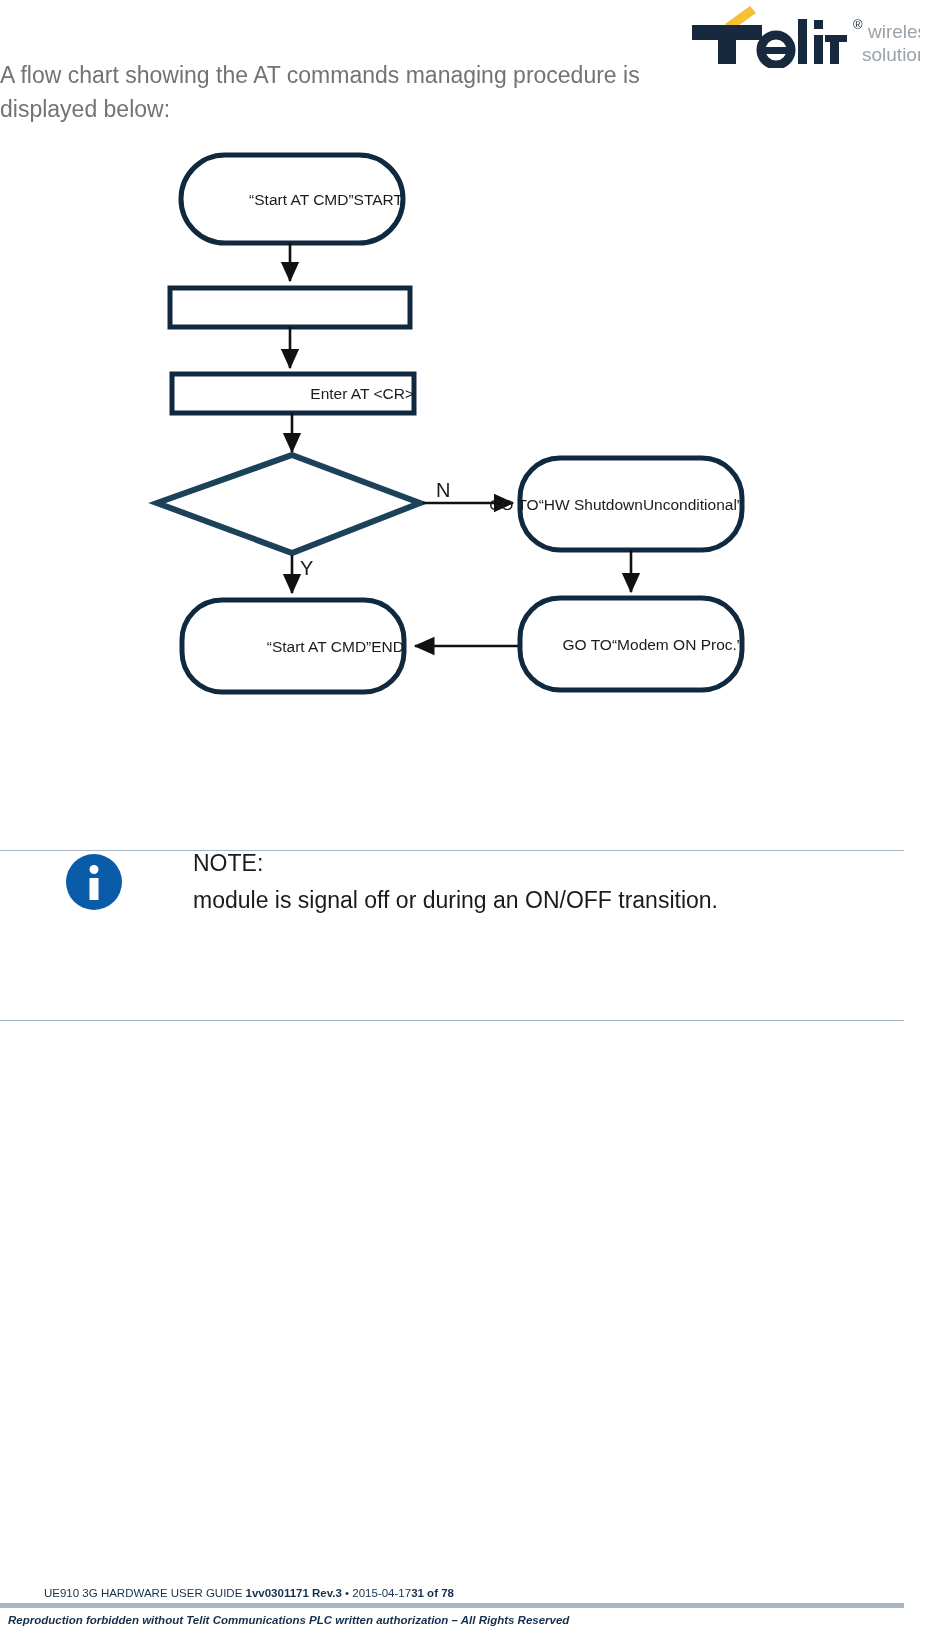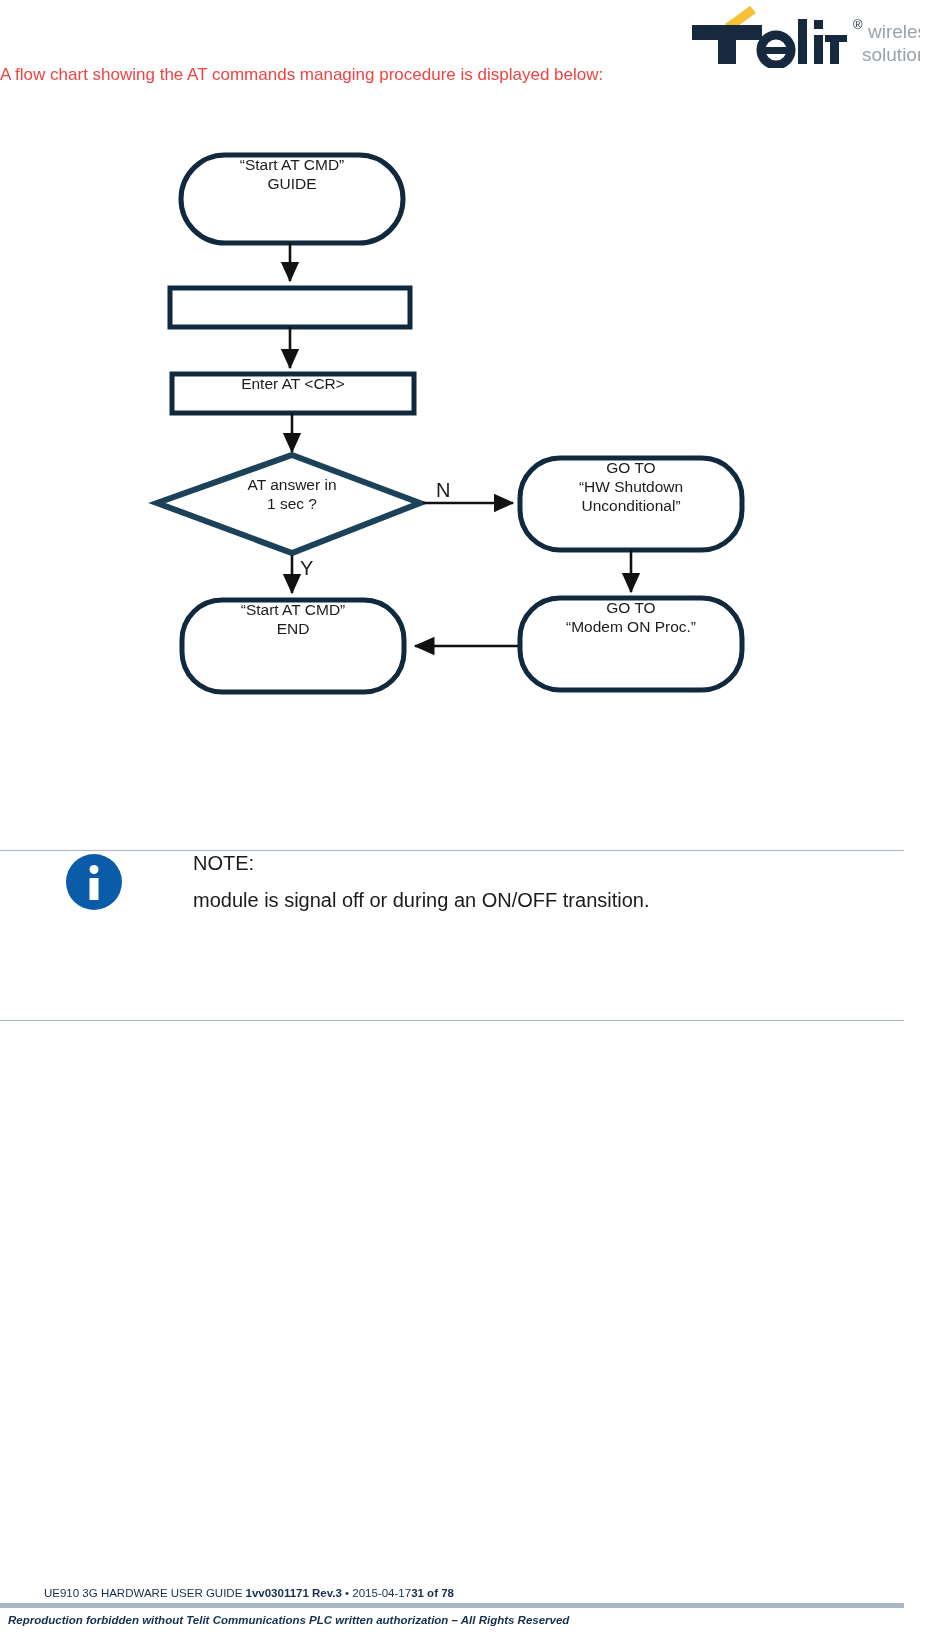--- a/index.html
+++ b/index.html
@@ -24,39 +24,39 @@
     width: 230px;
     height: 62px;
   }
 
   
   #intro {
     position: absolute;
     top: 58px;
     left: 0px;
     width: 700px;
-    font-size: 17px;
+    font-size: 23px;
     line-height: 34px;
-    color: #ef4444;
+    color: #737373;
   }
 
   
   #flowchart {
     position: absolute;
     top: 140px;
     left: 140px;
     width: 660px;
     height: 580px;
   }
   .fc-label {
     position: absolute;
     display: flex;
-    flex-direction: column;
+    flex-direction: row;
     align-items: center;
-    justify-content: flex-start;
+    justify-content: flex-end;
     text-align: center;
     font-size: 15.5px;
     line-height: 19px;
     color: #1b1b1b;
     pointer-events: none;
     white-space: pre;
   }
   .branch-letter {
     position: absolute;
     font-size: 20px;
@@ -106,21 +106,21 @@
     transform: translateX(-50%);
     width: 9px;
     height: 22px;
     background: #ffffff;
   }
   #note-body {
     position: absolute;
     top: 845px;
     left: 193px;
     width: 710px;
-    font-size: 20px;
+    font-size: 23px;
     line-height: 37px;
     color: #1b1b1b;
   }
 
   
   #footer-line-left {
     position: absolute;
     top: 1603px;
     left: 0px;
     width: 904px;
@@ -216,32 +216,28 @@
     <line x1="152" y1="415" x2="152" y2="453" stroke="#111111" stroke-width="2.6" marker-end="url(#arrow)"></line>
 
     <rect x="42" y="460" width="222" height="92" rx="40" ry="40" fill="#ffffff" stroke="#10293f" stroke-width="5"></rect>
 
     <line x1="378" y1="506" x2="275" y2="506" stroke="#111111" stroke-width="2.6" marker-end="url(#arrow)"></line>
   </svg>
 
   
   <div class="fc-label" style="left:41px; top:15px; width:222px; height:88px;">
     <span>“Start AT CMD”</span>
-    <span>GUIDE</span>
+    <span>START</span>
   </div>
 
 
   <div class="fc-label" style="left:32px; top:234px; width:242px; height:39px;">
     <span>Enter AT &lt;CR&gt;</span>
   </div>
 
-  <div class="fc-label" style="left:47px; top:335px; width:210px; height:56px;">
-    <span>AT answer in</span>
-    <span>1 sec ?</span>
-  </div>
 
   <div class="fc-label" style="left:380px; top:318px; width:222px; height:92px;">
     <span>GO TO</span>
     <span>“HW Shutdown</span>
     <span>Unconditional”</span>
   </div>
 
   <div class="fc-label" style="left:380px; top:458px; width:222px; height:92px;">
     <span>GO TO</span>
     <span>“Modem ON Proc.”</span>

